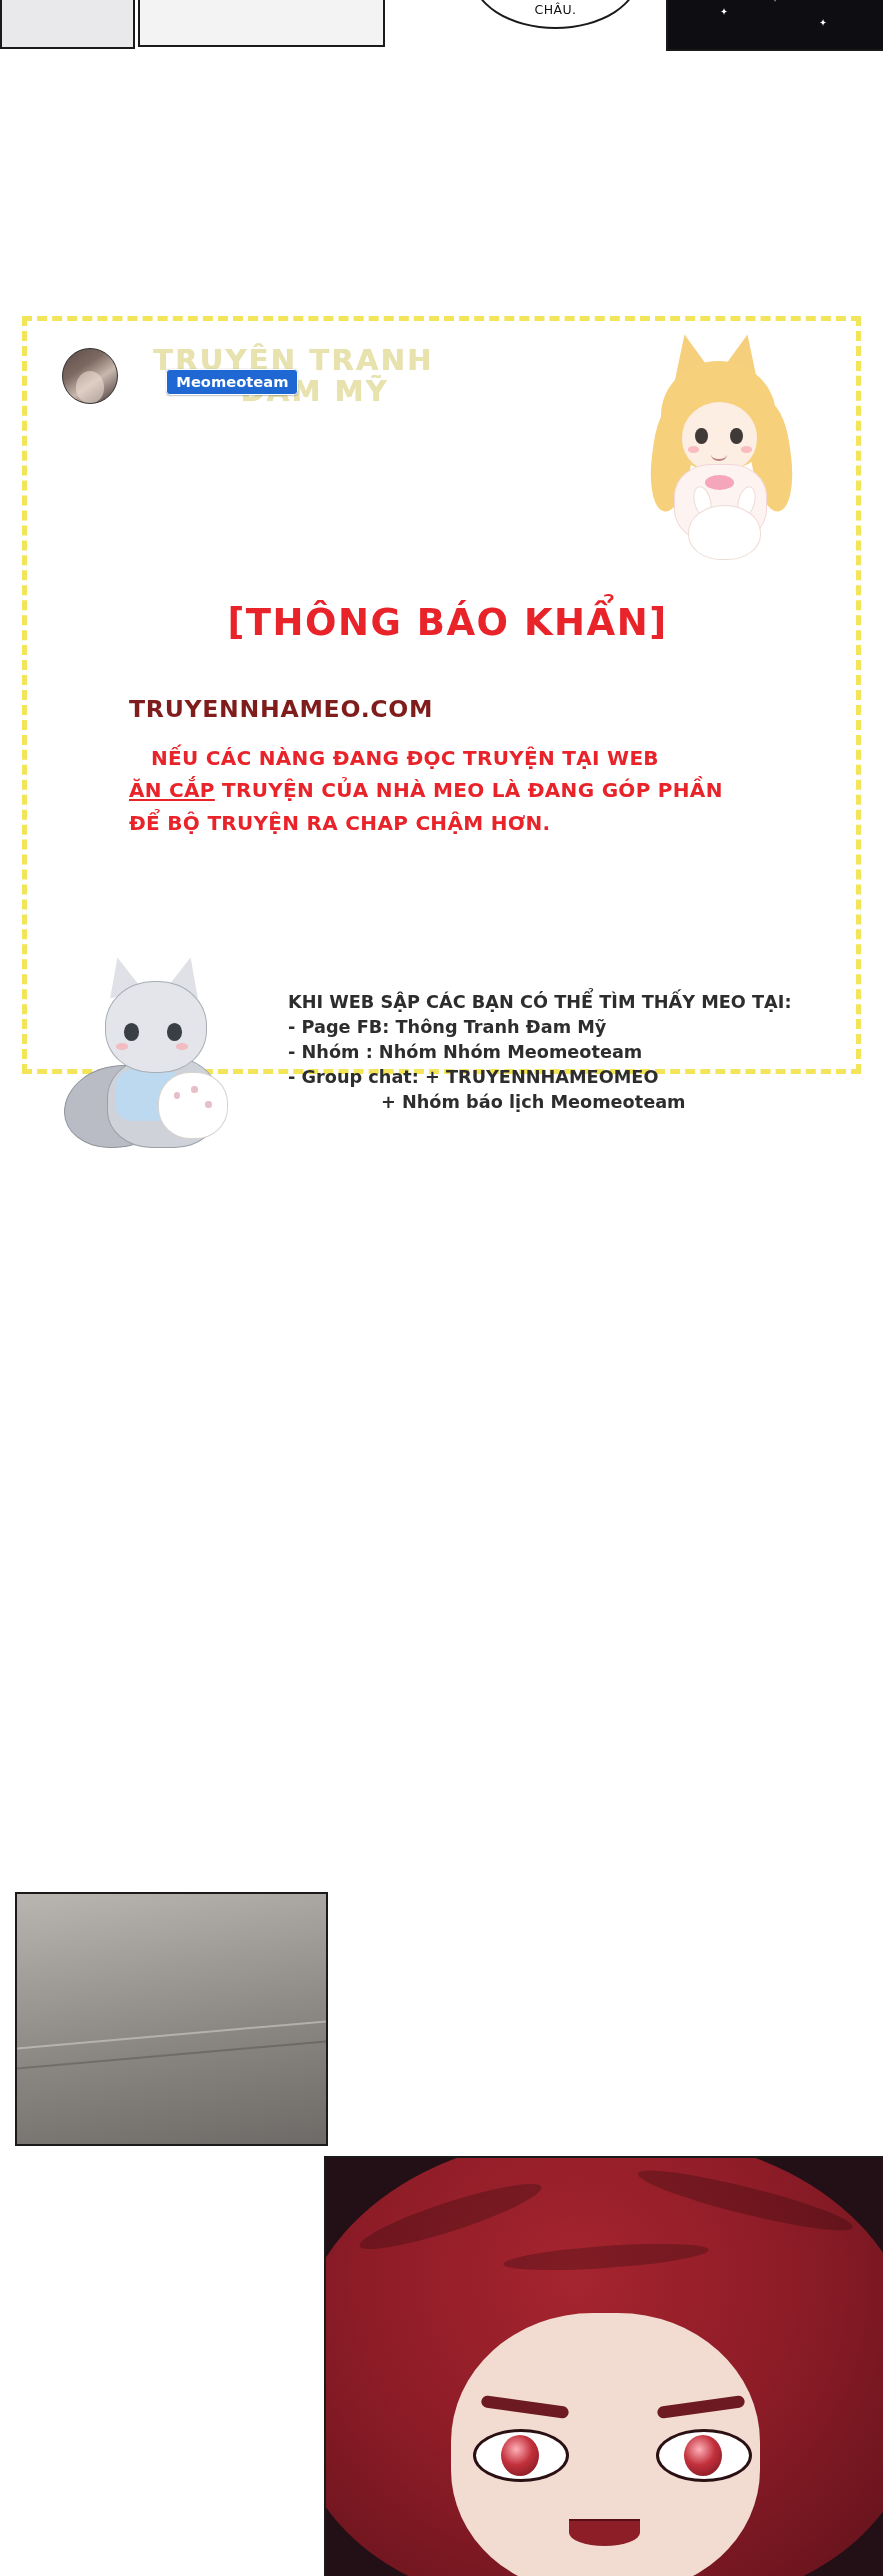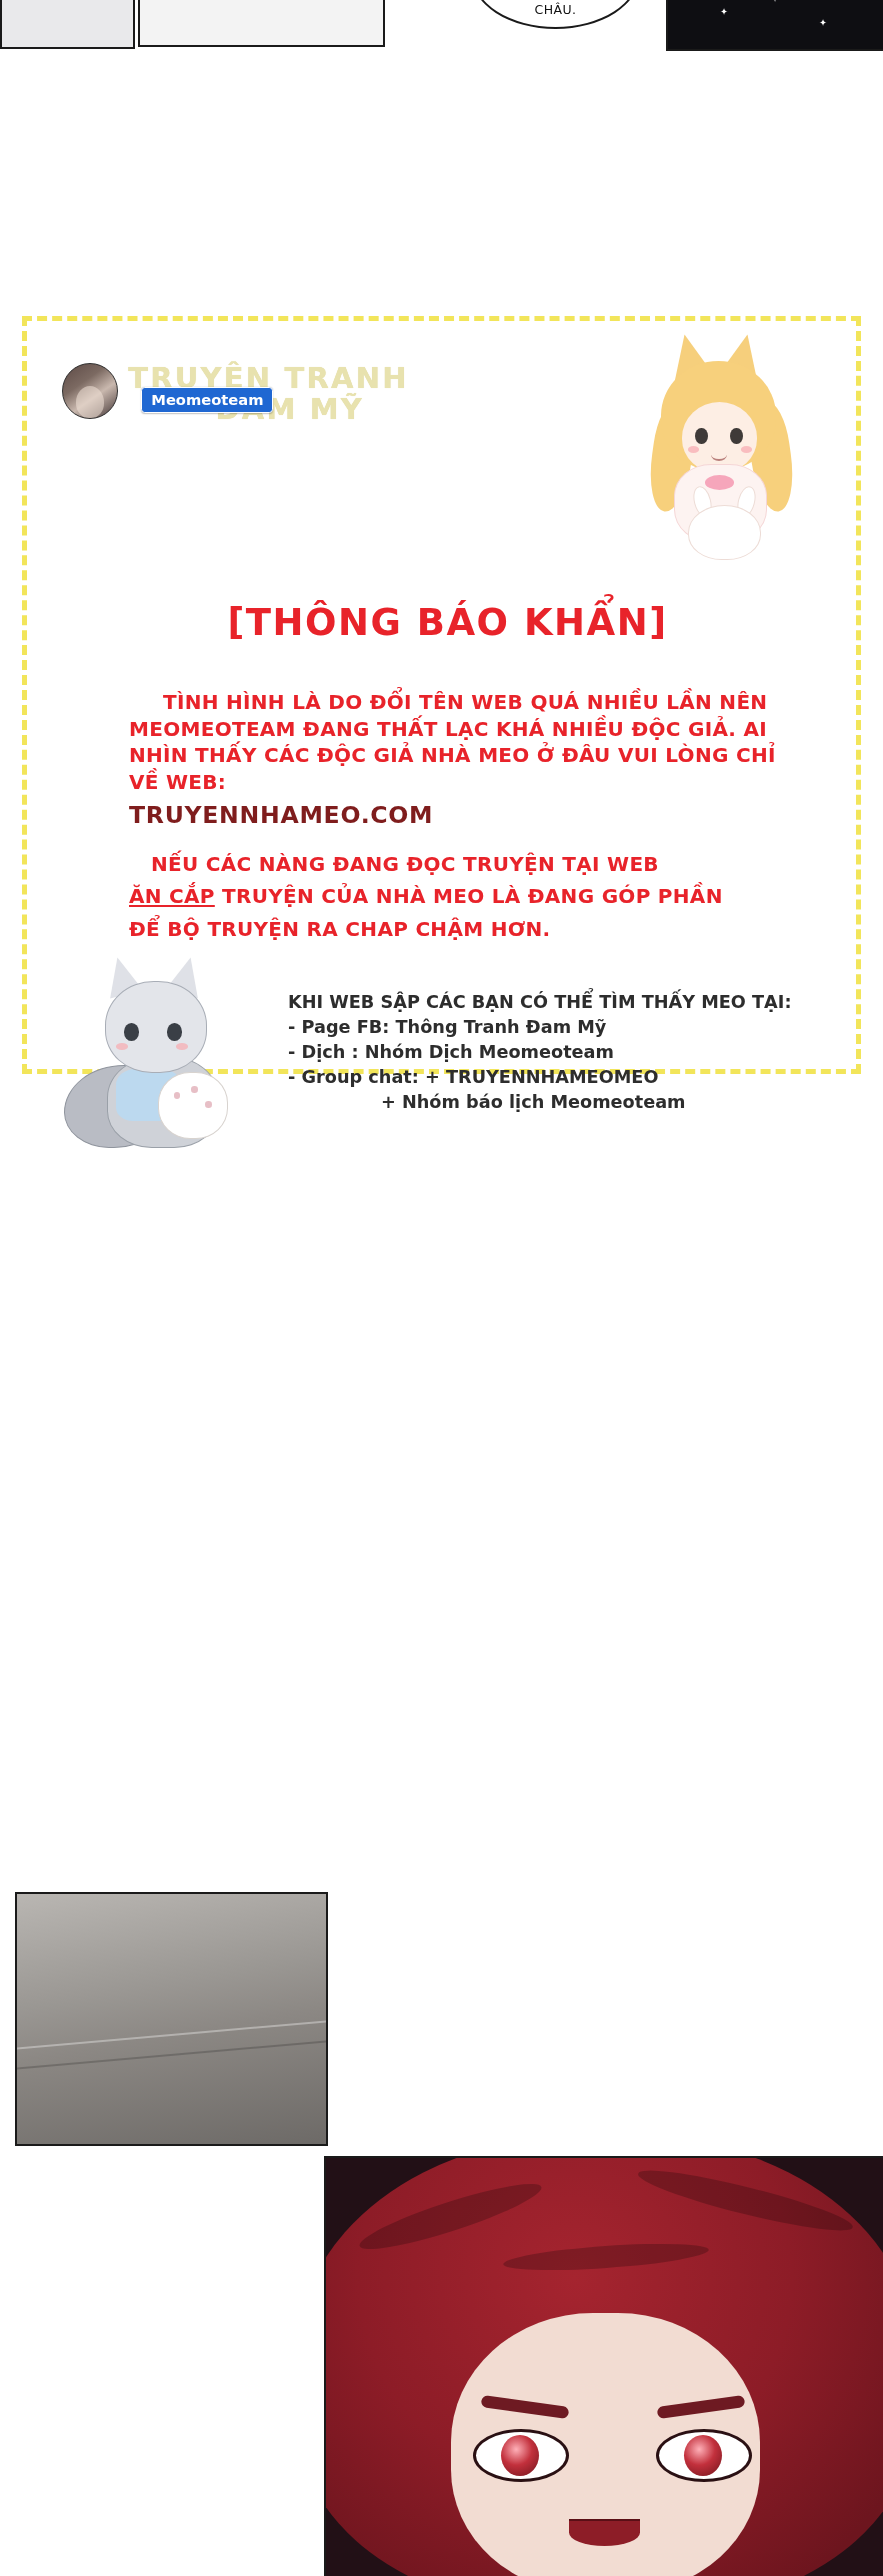--- a/index.html
+++ b/index.html
@@ -80,22 +80,24 @@
   }
   .announce-inner {
     position: absolute;
     inset: 0;
     padding: 0;
   }
 
   
   .logo-row {
     position: absolute;
-    left: 35px; top: 42px;
+    left: 35px; top: 24px;
     display: flex;
+    align-items: center;
+    gap: 25px;
   }
   .avatar {
     width: 54px; height: 54px;
     border-radius: 50%;
     border: 1.5px solid #2e2e2e;
     background: linear-gradient(145deg,#5d4a46 0%, #7c6a62 35%, #c9b8ae 60%, #403232 100%);
     position: relative;
     overflow: hidden;
     flex: none;
   }
@@ -508,21 +510,20 @@
       <div class="cg-body"></div>
       <div class="cg-bow"></div>
       <div class="cg-bun-ear l"></div>
       <div class="cg-bun-ear r"></div>
       <div class="cg-bun"></div>
     </div>
 
     <div class="headline">[THÔNG BÁO KHẨN]</div>
 
     <div class="body-block">
-      <p class="p-indent">TÌNH HÌNH LÀ DO ĐỔI TÊN WEB QUÁ NHIỀU LẦN NÊN MEOMEOTEAM ĐANG THẤT LẠC KHÁ NHIỀU ĐỘC GIẢ. AI NHÌN THẤY CÁC ĐỘC GIẢ NHÀ MEO Ở ĐÂU VUI LÒNG CHỈ VỀ WEB:</p>
       <span class="weblink">TRUYENNHAMEO.COM</span>
       <div class="spacer-sm"></div>
       <p style="text-indent:22px;">NẾU CÁC NÀNG ĐANG ĐỌC TRUYỆN TẠI WEB</p>
       <p>
         <span class="emph-underline">ĂN CẮP</span><span> TRUYỆN CỦA NHÀ MEO LÀ ĐANG GÓP PHẦN</span>
       </p>
       <p>ĐỂ BỘ TRUYỆN RA CHAP CHẬM HƠN.</p>
     </div>
 
     <div class="chibi-wolf">
@@ -540,21 +541,21 @@
       <div class="wolf-eye l"></div>
       <div class="wolf-eye r"></div>
       <div class="wolf-blush l"></div>
       <div class="wolf-blush r"></div>
     </div>
 
     <div class="contact-wrap">
       <div class="contact-text">
         <div>KHI WEB SẬP CÁC BẠN CÓ THỂ TÌM THẤY MEO TẠI:</div>
         <div class="indent-1">- Page FB: Thông Tranh Đam Mỹ</div>
-        <div class="indent-1">- Dịch : Nhóm Dịch Meomeoteam</div>
+        <div class="indent-1">- Nhóm : Nhóm Nhóm Meomeoteam</div>
         <div class="indent-1">- Group chat: + TRUYENNHAMEOMEO</div>
         <div class="indent-2">+ Nhóm báo lịch Meomeoteam</div>
       </div>
     </div>
 
   </div>
 </div>
 
 <div class="panel-grey">
   <div class="floor-line"></div>

